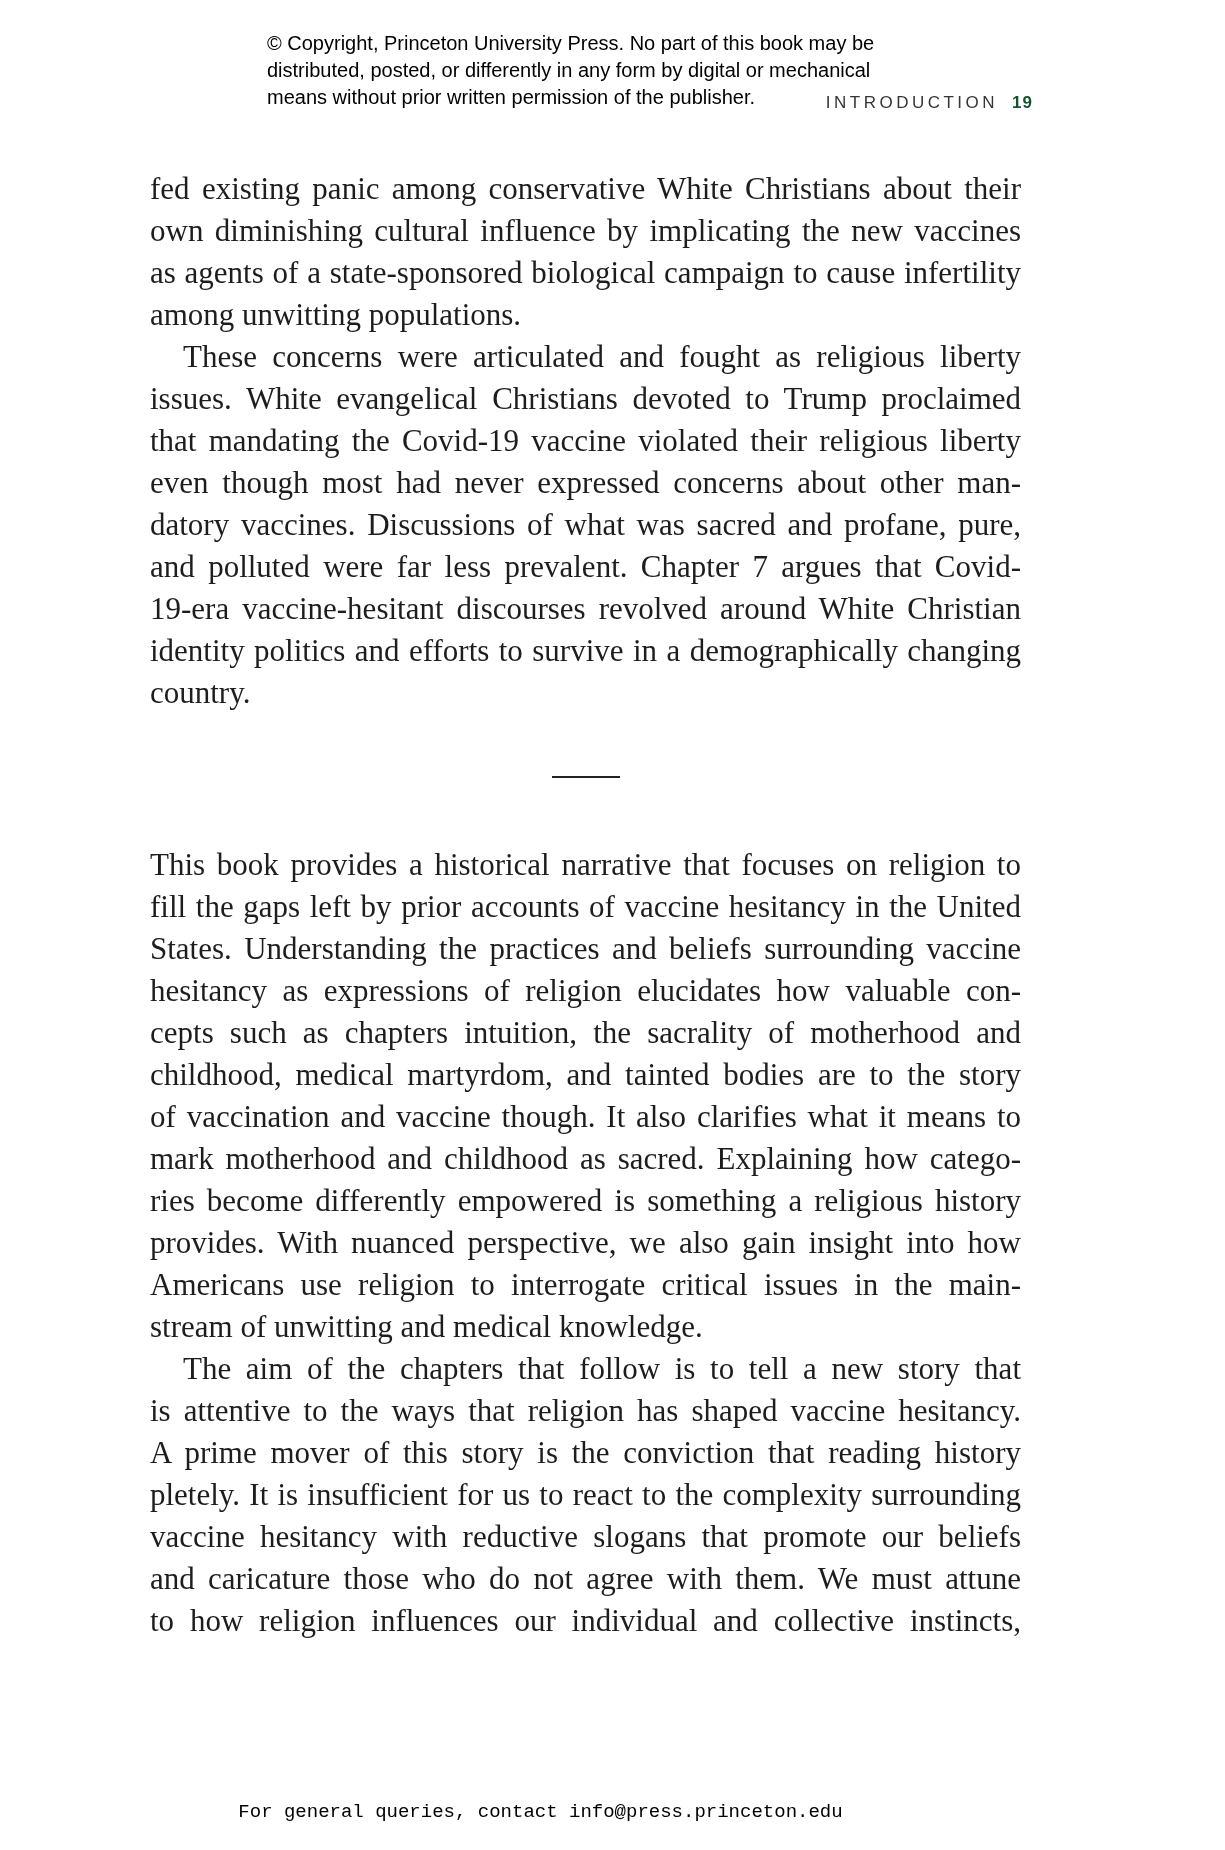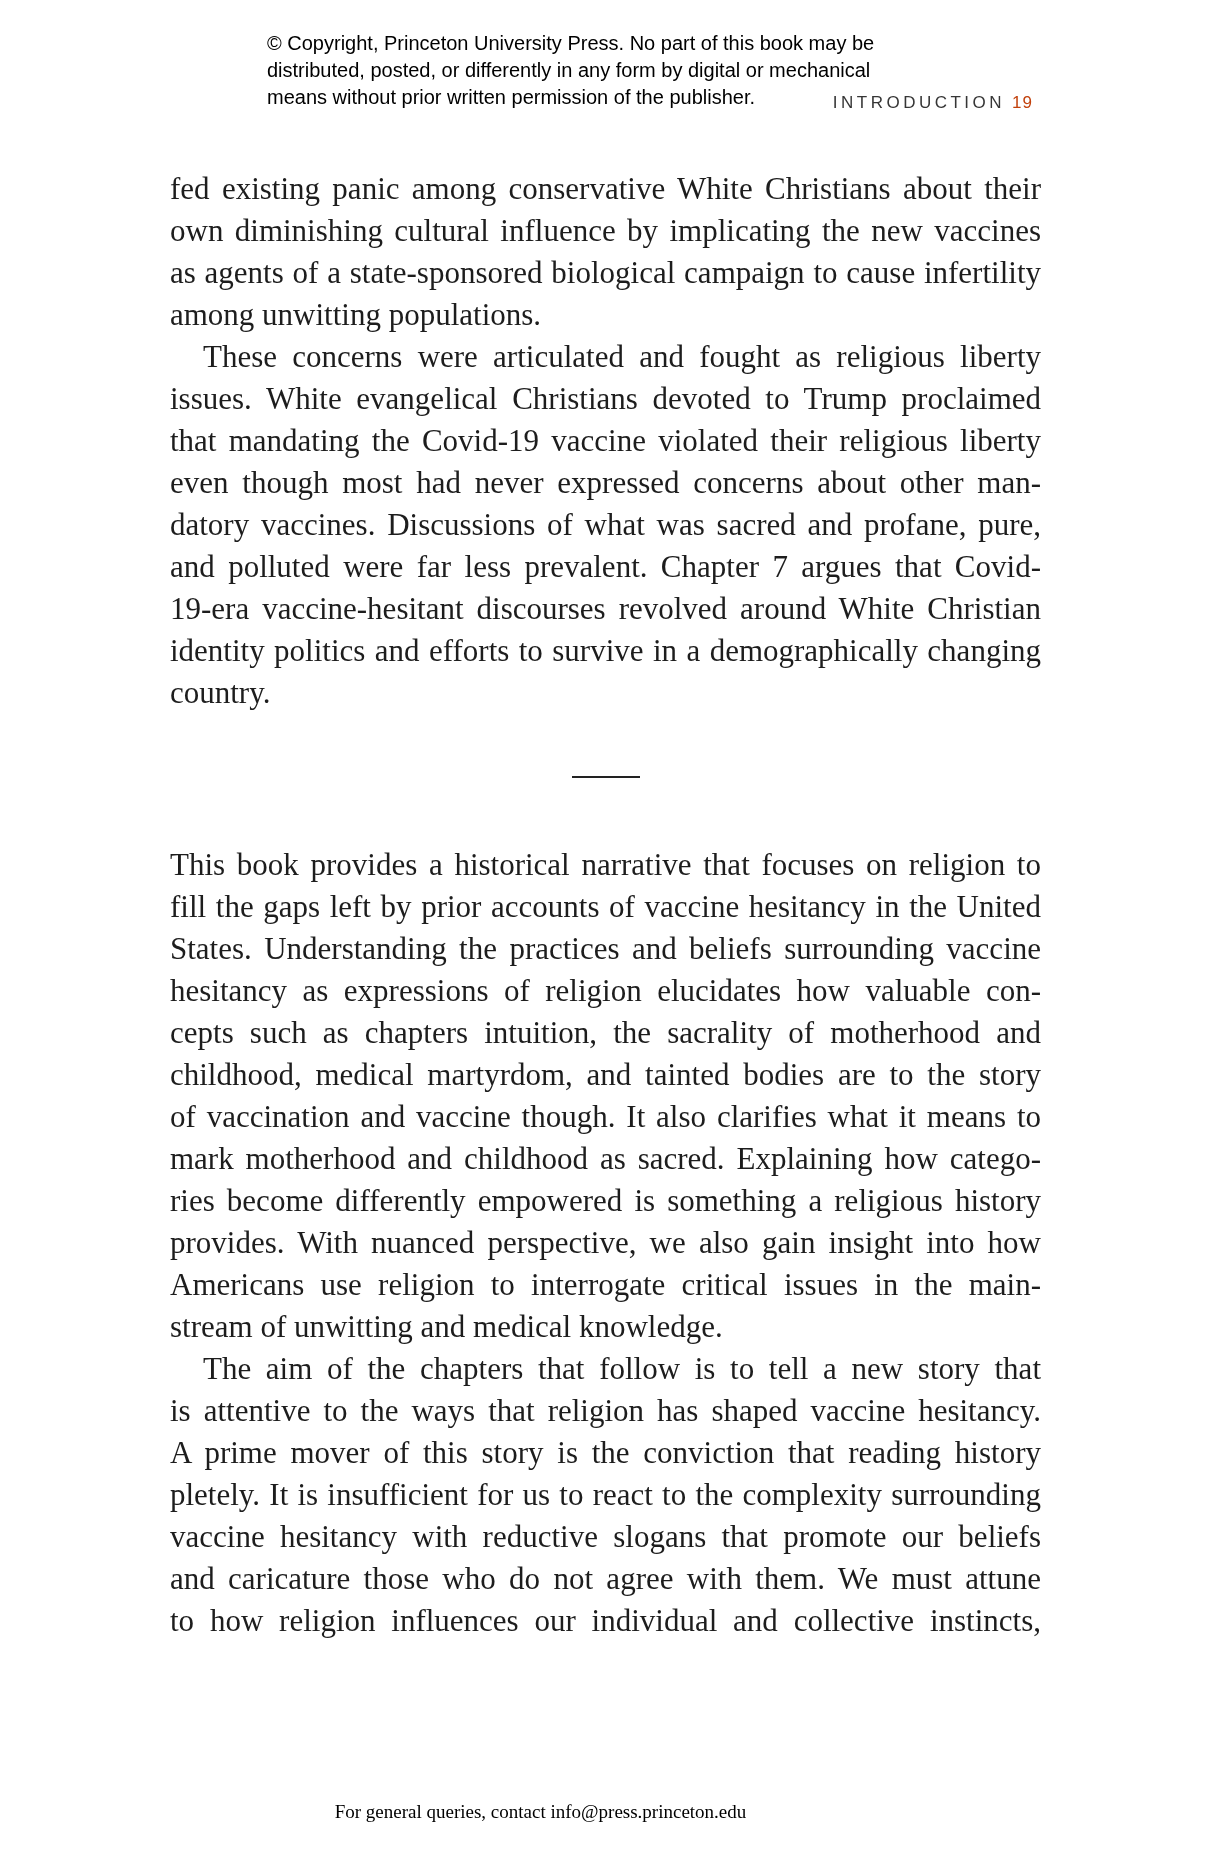--- a/index.html
+++ b/index.html
@@ -32,28 +32,28 @@
     top: 93px;
     width: 871px;
     text-align: right;
     font-family: "Liberation Sans", sans-serif;
     font-size: 17px;
     line-height: 20px;
     letter-spacing: 3.5px;
     color: #363636;
   }
   .running-head .pagenum {
-    font-weight: normal;
+    font-weight: bold;
     letter-spacing: 1px;
-    margin-left: 7px;
-    color: #c2410c;
+    margin-left: 14px;
+    color: #14532d;
   }
   .body-text {
     position: absolute;
-    left: 170px;
+    left: 150px;
     top: 168px;
     width: 871px;
     font-size: 31px;
     line-height: 42px;
     color: #1d1d1d;
   }
   .line {
     height: 42px;
     text-align: justify;
     text-align-last: justify;
@@ -70,21 +70,21 @@
     height: 2px;
     background: #222222;
     margin: 62px auto 66px auto;
   }
   .footer {
     position: absolute;
     left: 0;
     top: 1800px;
     width: 1081px;
     text-align: center;
-    font-family: Liberation Serif, serif;
+    font-family: Liberation Mono, monospace;
     font-size: 19px;
     line-height: 24px;
     color: #000000;
   }
 </style>
 </head>
 <body>
 
 <div class="page">
 

